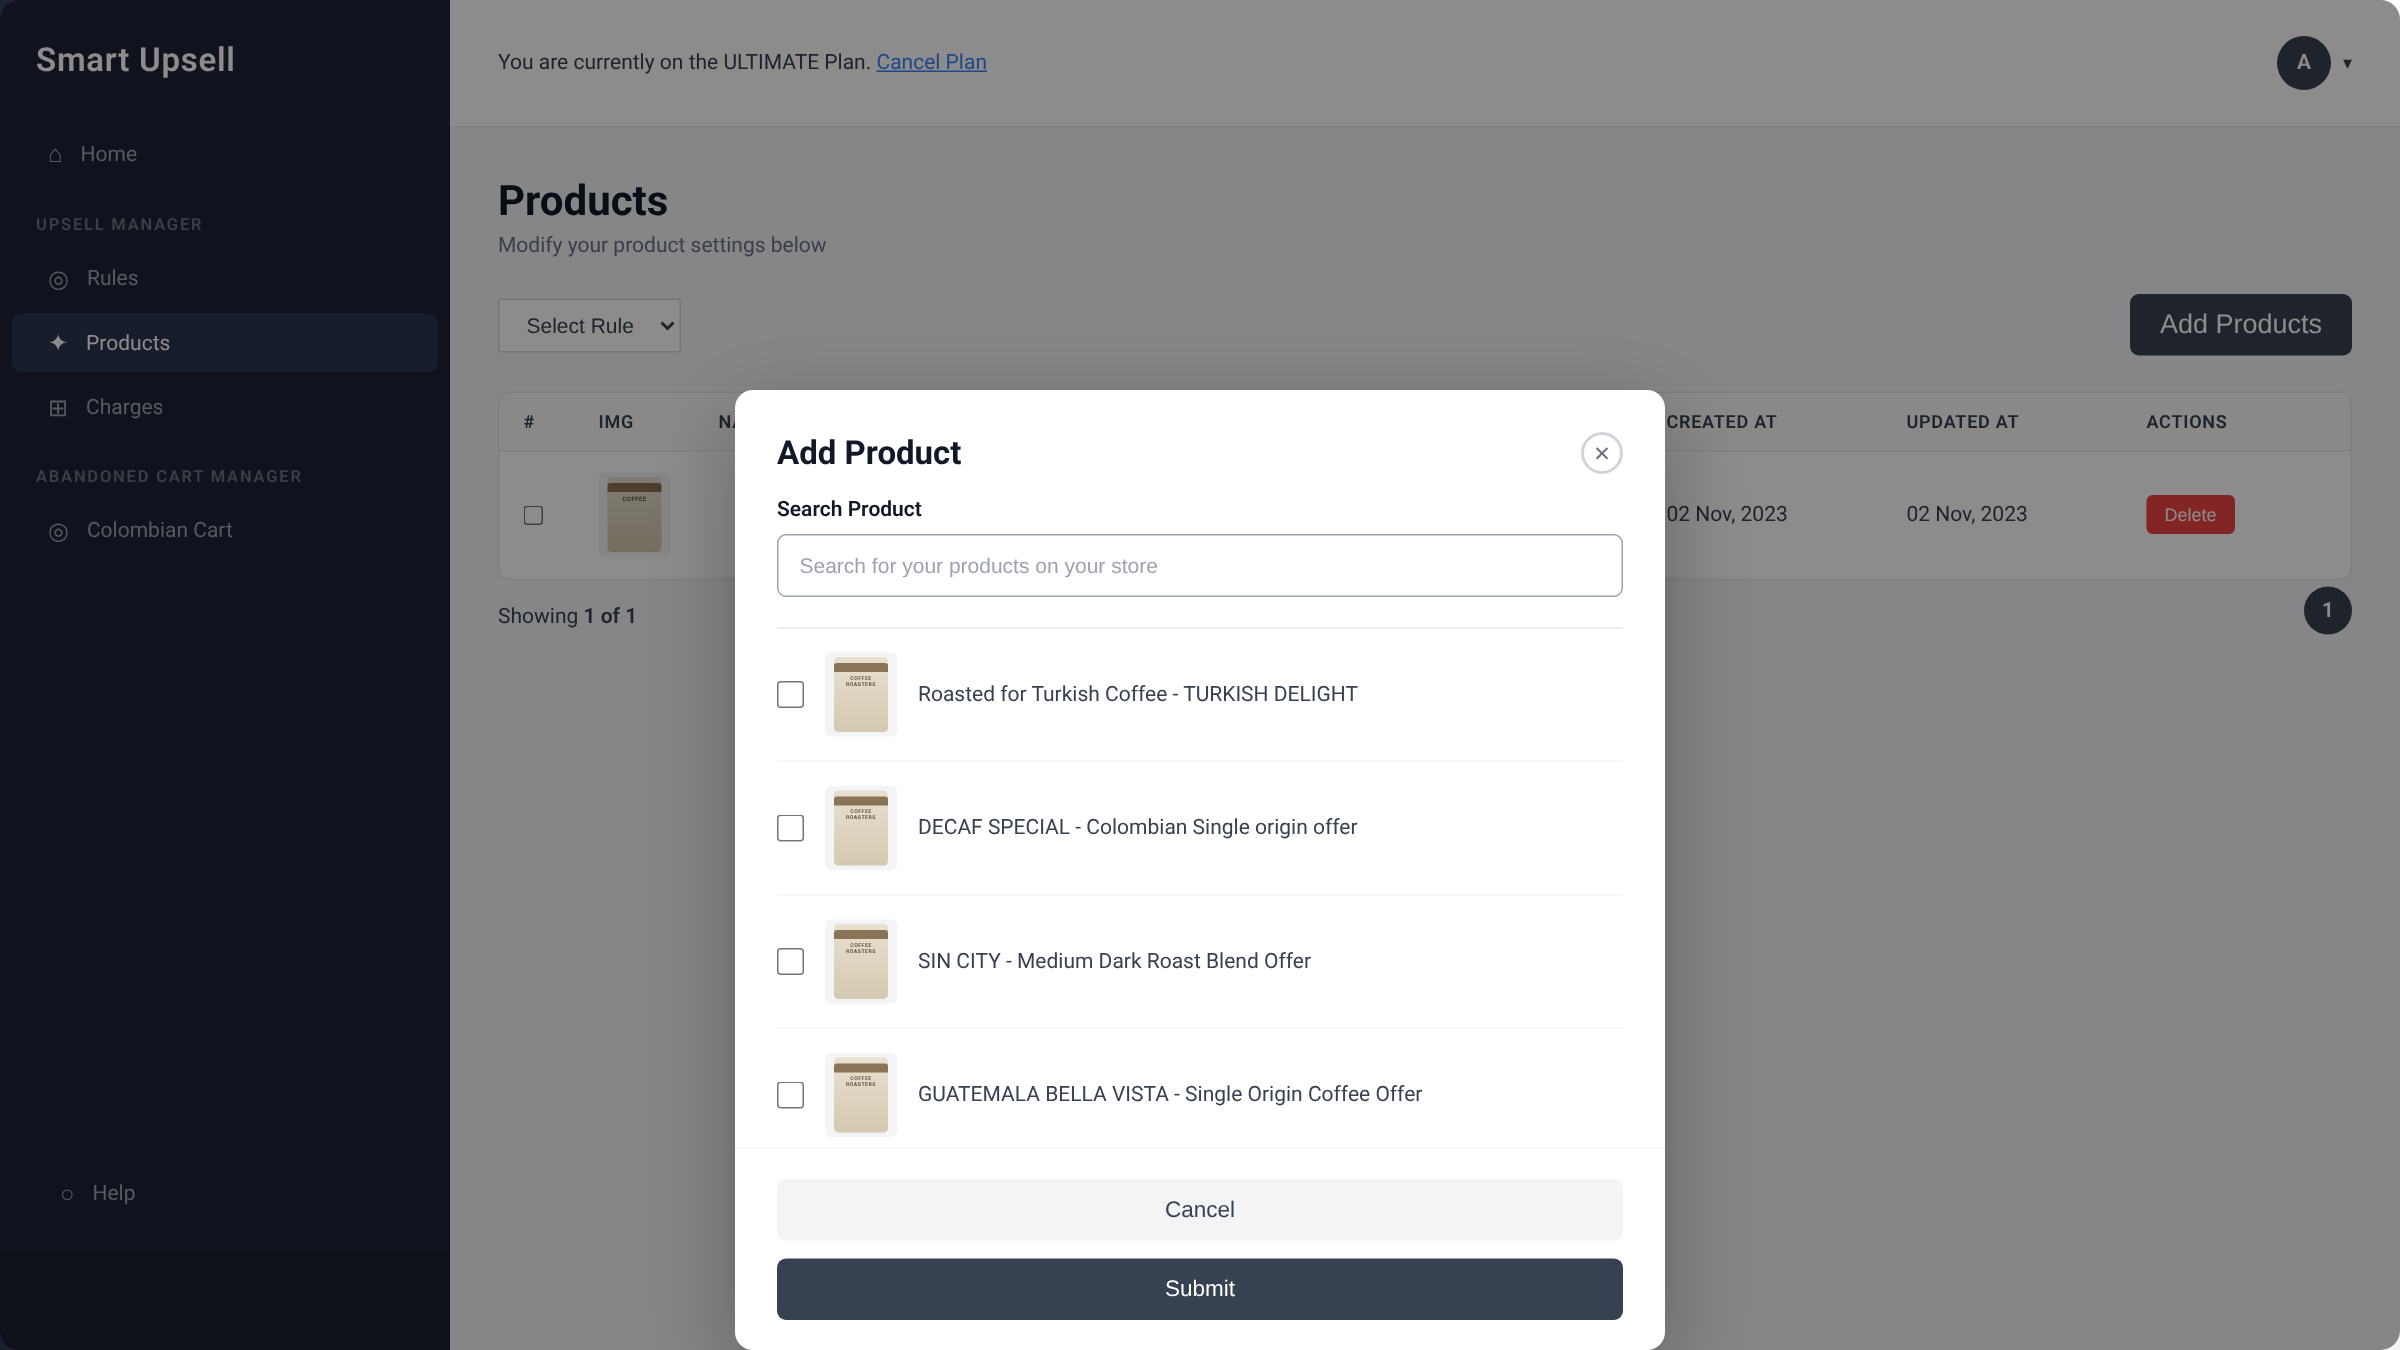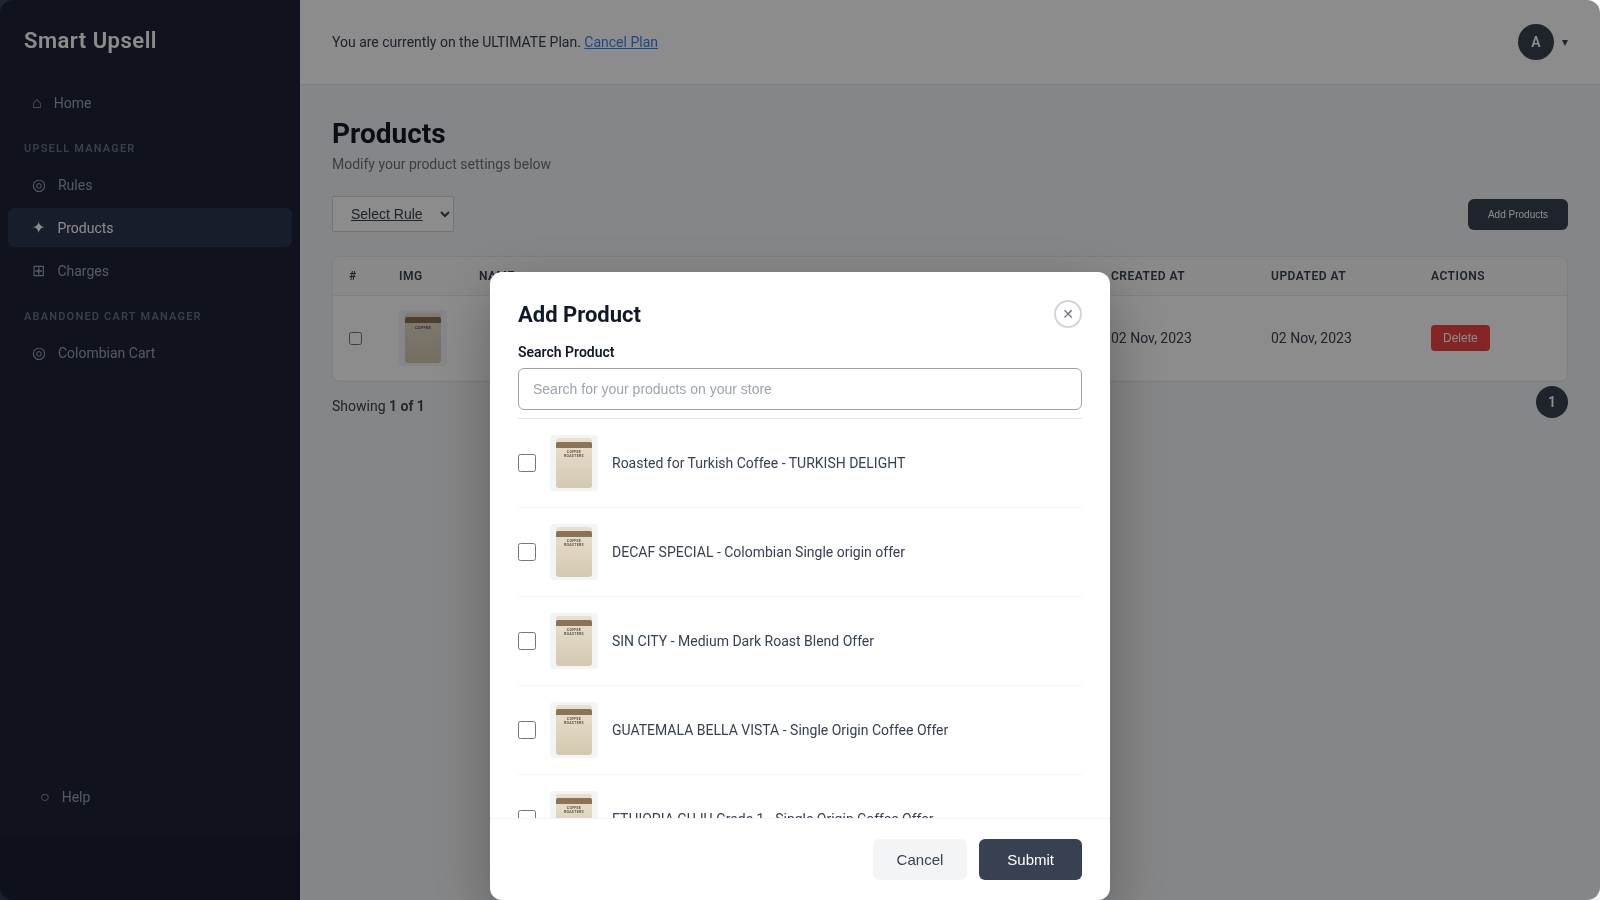--- a/index.html
+++ b/index.html
@@ -109,29 +109,28 @@
       margin-bottom: 24px;
     }
     .select-rule {
       border: 1px solid #d1d5db;
       border-radius: 2px;
       padding: 8px 14px;
       font-size: 14px;
       color: #374151;
       background: #fff;
       cursor: pointer;
-      text-decoration: underline;
     }
     .add-products-btn {
       background: #374151;
       color: #fff;
       border: none;
       border-radius: 6px;
       padding: 10px 20px;
-      font-size: 10px;
+      font-size: 18px;
       font-weight: 500;
       cursor: pointer;
     }
 
     .table {
       background: #fff;
       border-radius: 8px;
       border: 1px solid #e5e7eb;
       overflow: hidden;
     }
@@ -243,21 +242,21 @@
       margin-bottom: 8px;
     }
     .search-input {
       width: 100%;
       border: 1.5px solid #9ca3af;
       border-radius: 6px;
       padding: 12px 14px;
       font-size: 14px;
       color: #404040;
       outline: none;
-      margin-bottom: 8px;
+      margin-bottom: 20px;
     }
     .search-input::placeholder { color: #9ca3af; }
     .product-list {
       overflow-y: auto;
       flex: 1;
       border-top: 1px solid #e5e7eb;
       max-height: 400px;
     }
     .product-item {
       display: flex;
@@ -317,20 +316,21 @@
       font-size: 14px;
       color: #374151;
       flex: 1;
     }
     .modal-footer {
       padding: 20px 28px;
       display: flex;
       justify-content: flex-end;
       gap: 12px;
       border-top: 1px solid #f3f4f6;
+      flex-direction: column;
     }
     .cancel-btn {
       background: #f3f4f6;
       color: #374151;
       border: none;
       border-radius: 6px;
       padding: 12px 24px;
       font-size: 15px;
       font-weight: 500;
       cursor: pointer;

